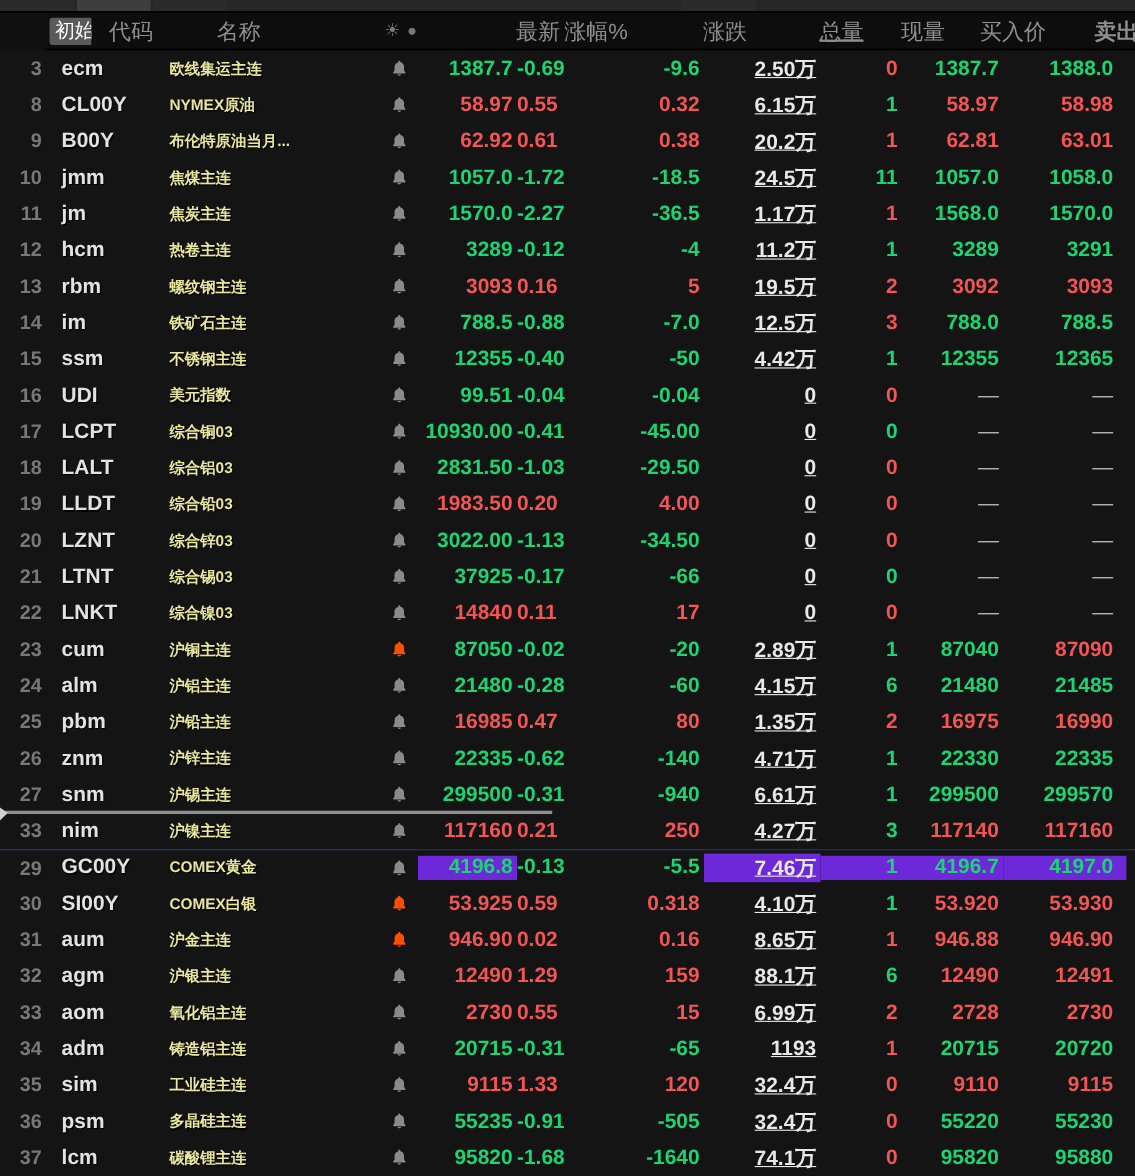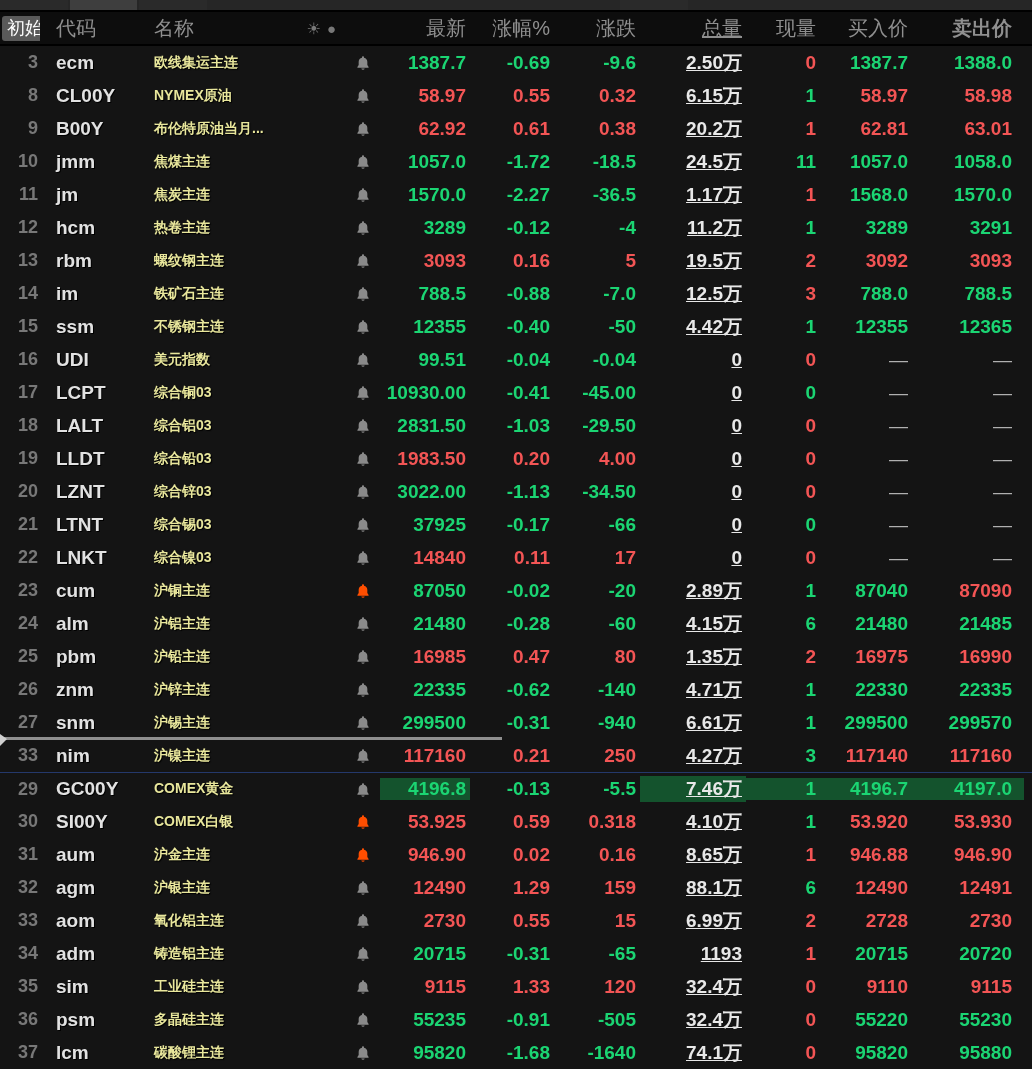--- a/index.html
+++ b/index.html
@@ -4,34 +4,34 @@
 <style>
   html,body{margin:0;padding:0;background:#101010;}
   body{width:1032px;height:1069px;overflow:hidden;
        font-family:"Liberation Sans","DejaVu Sans",sans-serif;
        -webkit-font-smoothing:antialiased;}
   
   .top-strip{position:relative;height:10px;background:#262626;border-bottom:2px solid #000;}
   .top-strip .seg{position:absolute;top:0;bottom:0;}
   
   .grid-header{display:flex;align-items:center;height:32px;background:#0d0d0d;
-               color:#8f8f8f;font-size:20px;border-bottom:2px solid #000;}
+               color:#8f8f8f;font-size:20px;border-bottom:2px solid #000;margin-left:43px;}
   .corner-btn{display:inline-block;margin-left:2px;padding:1px 5px 2px 5px;background:#5a5a5a;
               color:#fff;font-size:18px;border-radius:3px;line-height:22px;}
   .hdr-icons{margin-left:auto;display:flex;align-items:center;gap:6px;padding-right:10px;color:#787878;}
   .hdr-icons .sun{font-size:16px;}
   .hdr-icons .dot{font-size:15px;}
   
   .c{box-sizing:border-box;flex:0 0 auto;white-space:nowrap;overflow:hidden;}
   .c-num {width:40px;text-align:right;padding-right:2px;}
   .c-code{width:96px;text-align:left;padding-left:16px;}
   .c-name{width:210px;text-align:left;padding-left:18px;display:flex;align-items:center;}
   .c-bell{width:34px;text-align:center;}
   .c-latest{width:90px;text-align:right;padding-right:4px;}
-  .c-pct {width:84px;text-align:right;padding-right:4px;}
+  .c-pct {width:84px;text-align:left;padding-right:4px;}
   .c-chg {width:86px;text-align:right;padding-right:4px;}
   .c-vol {width:106px;text-align:right;padding-right:4px;text-decoration:underline;}
   .c-cur {width:74px;text-align:right;padding-right:4px;}
   .c-buy {width:92px;text-align:right;padding-right:4px;}
   .c-sell{width:112px;text-align:right;padding-right:12px;font-weight:bold;}
   .c-fill{flex:1 1 auto;}
   
   #rows{position:relative;background:#141414;}
   .row{display:flex;align-items:center;height:33px;font-size:19px;font-weight:bold;}
   .row .c-num{color:#787878;font-size:18px;}
@@ -39,21 +39,21 @@
   .row .c-name{color:#e9e79c;font-size:14px;text-shadow:1px 1px 1px #000;}
   .green{color:#1bd573;}
   .red{color:#f35555;}
   .white{color:#e8e8e8;}
   .dash{color:#b0b0b0;font-weight:normal;}
   .bell{width:16px;height:16px;display:inline-block;vertical-align:middle;}
   .bell-gray{color:#8a8a8a;}
   .bell-orange{color:#ff4e00;}
   
   .row.selected{border-top:1px solid #24386b;height:32px;}
-  .row.selected .flash{background:#14532d;}
+  .row.selected .flash{background:#6d28d9;}
   
   .splitter{position:absolute;left:0;width:502px;height:3px;background:#8f8f8f;z-index:5;}
   .splitter::before{content:"";position:absolute;left:0;top:-3px;border-top:5px solid transparent;
                     border-bottom:7px solid transparent;border-left:7px solid #cfcfcf;}
 </style>
 </head>
 <body>
 
 <div class="top-strip" id="topStrip">
     <div class="seg" style="left: 0px; width: 68px; background: rgb(42, 42, 42);"></div>

